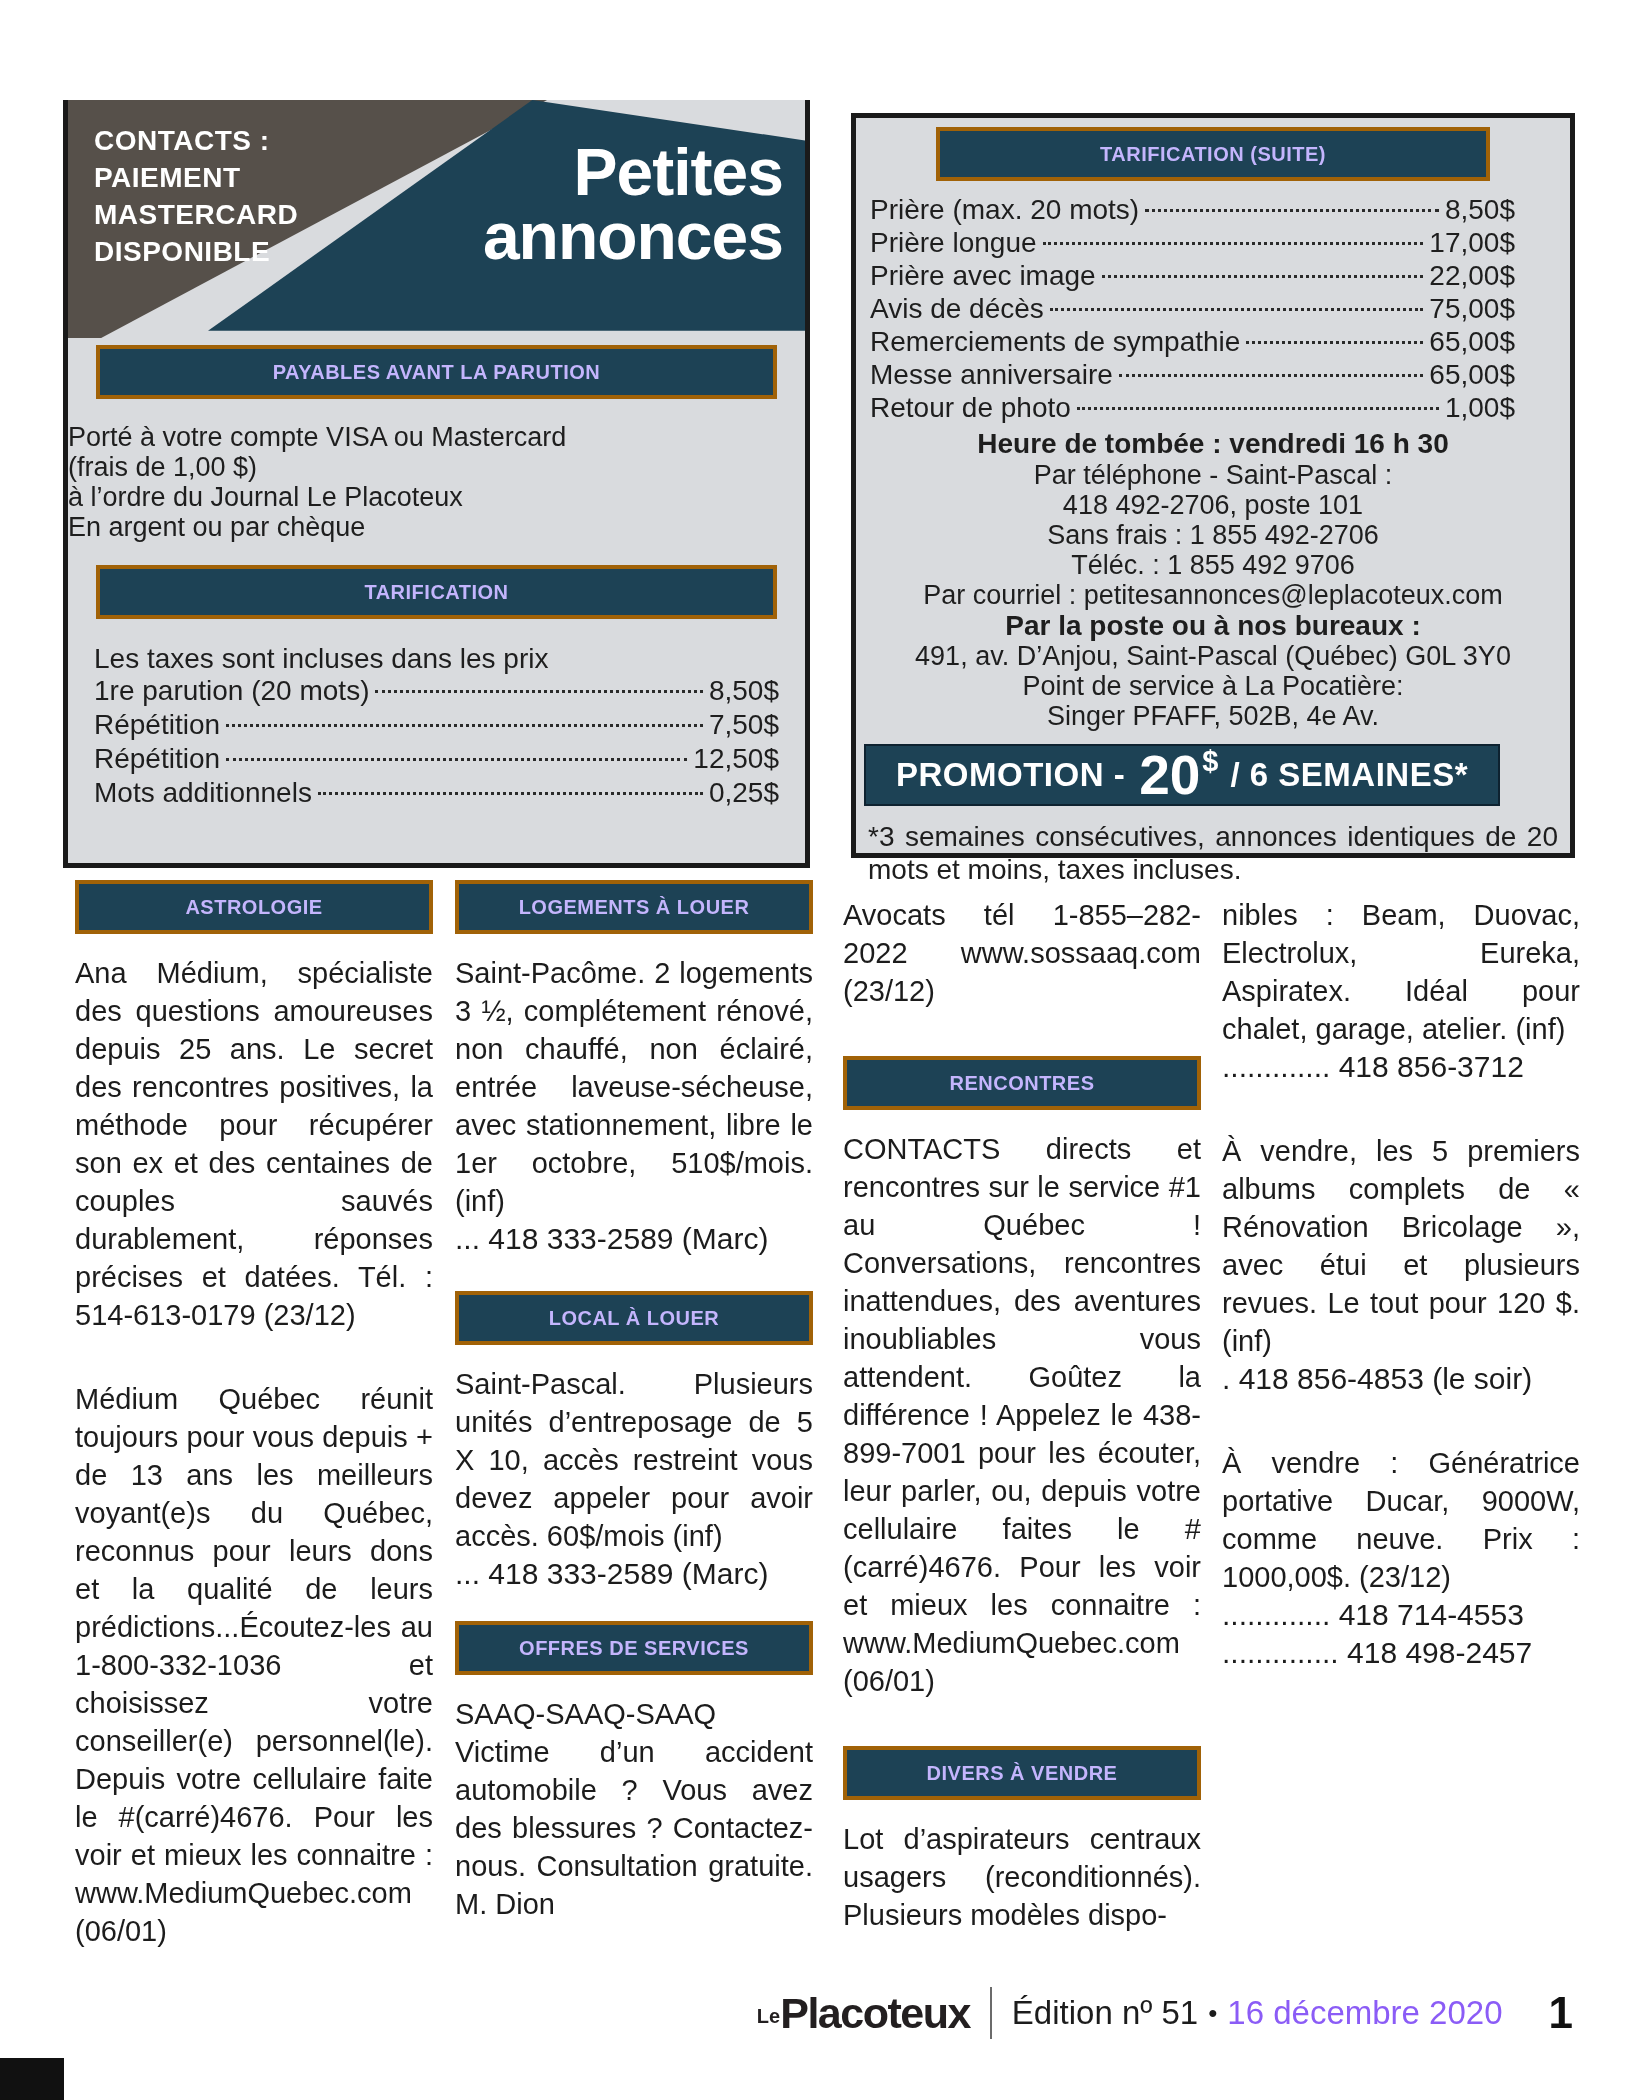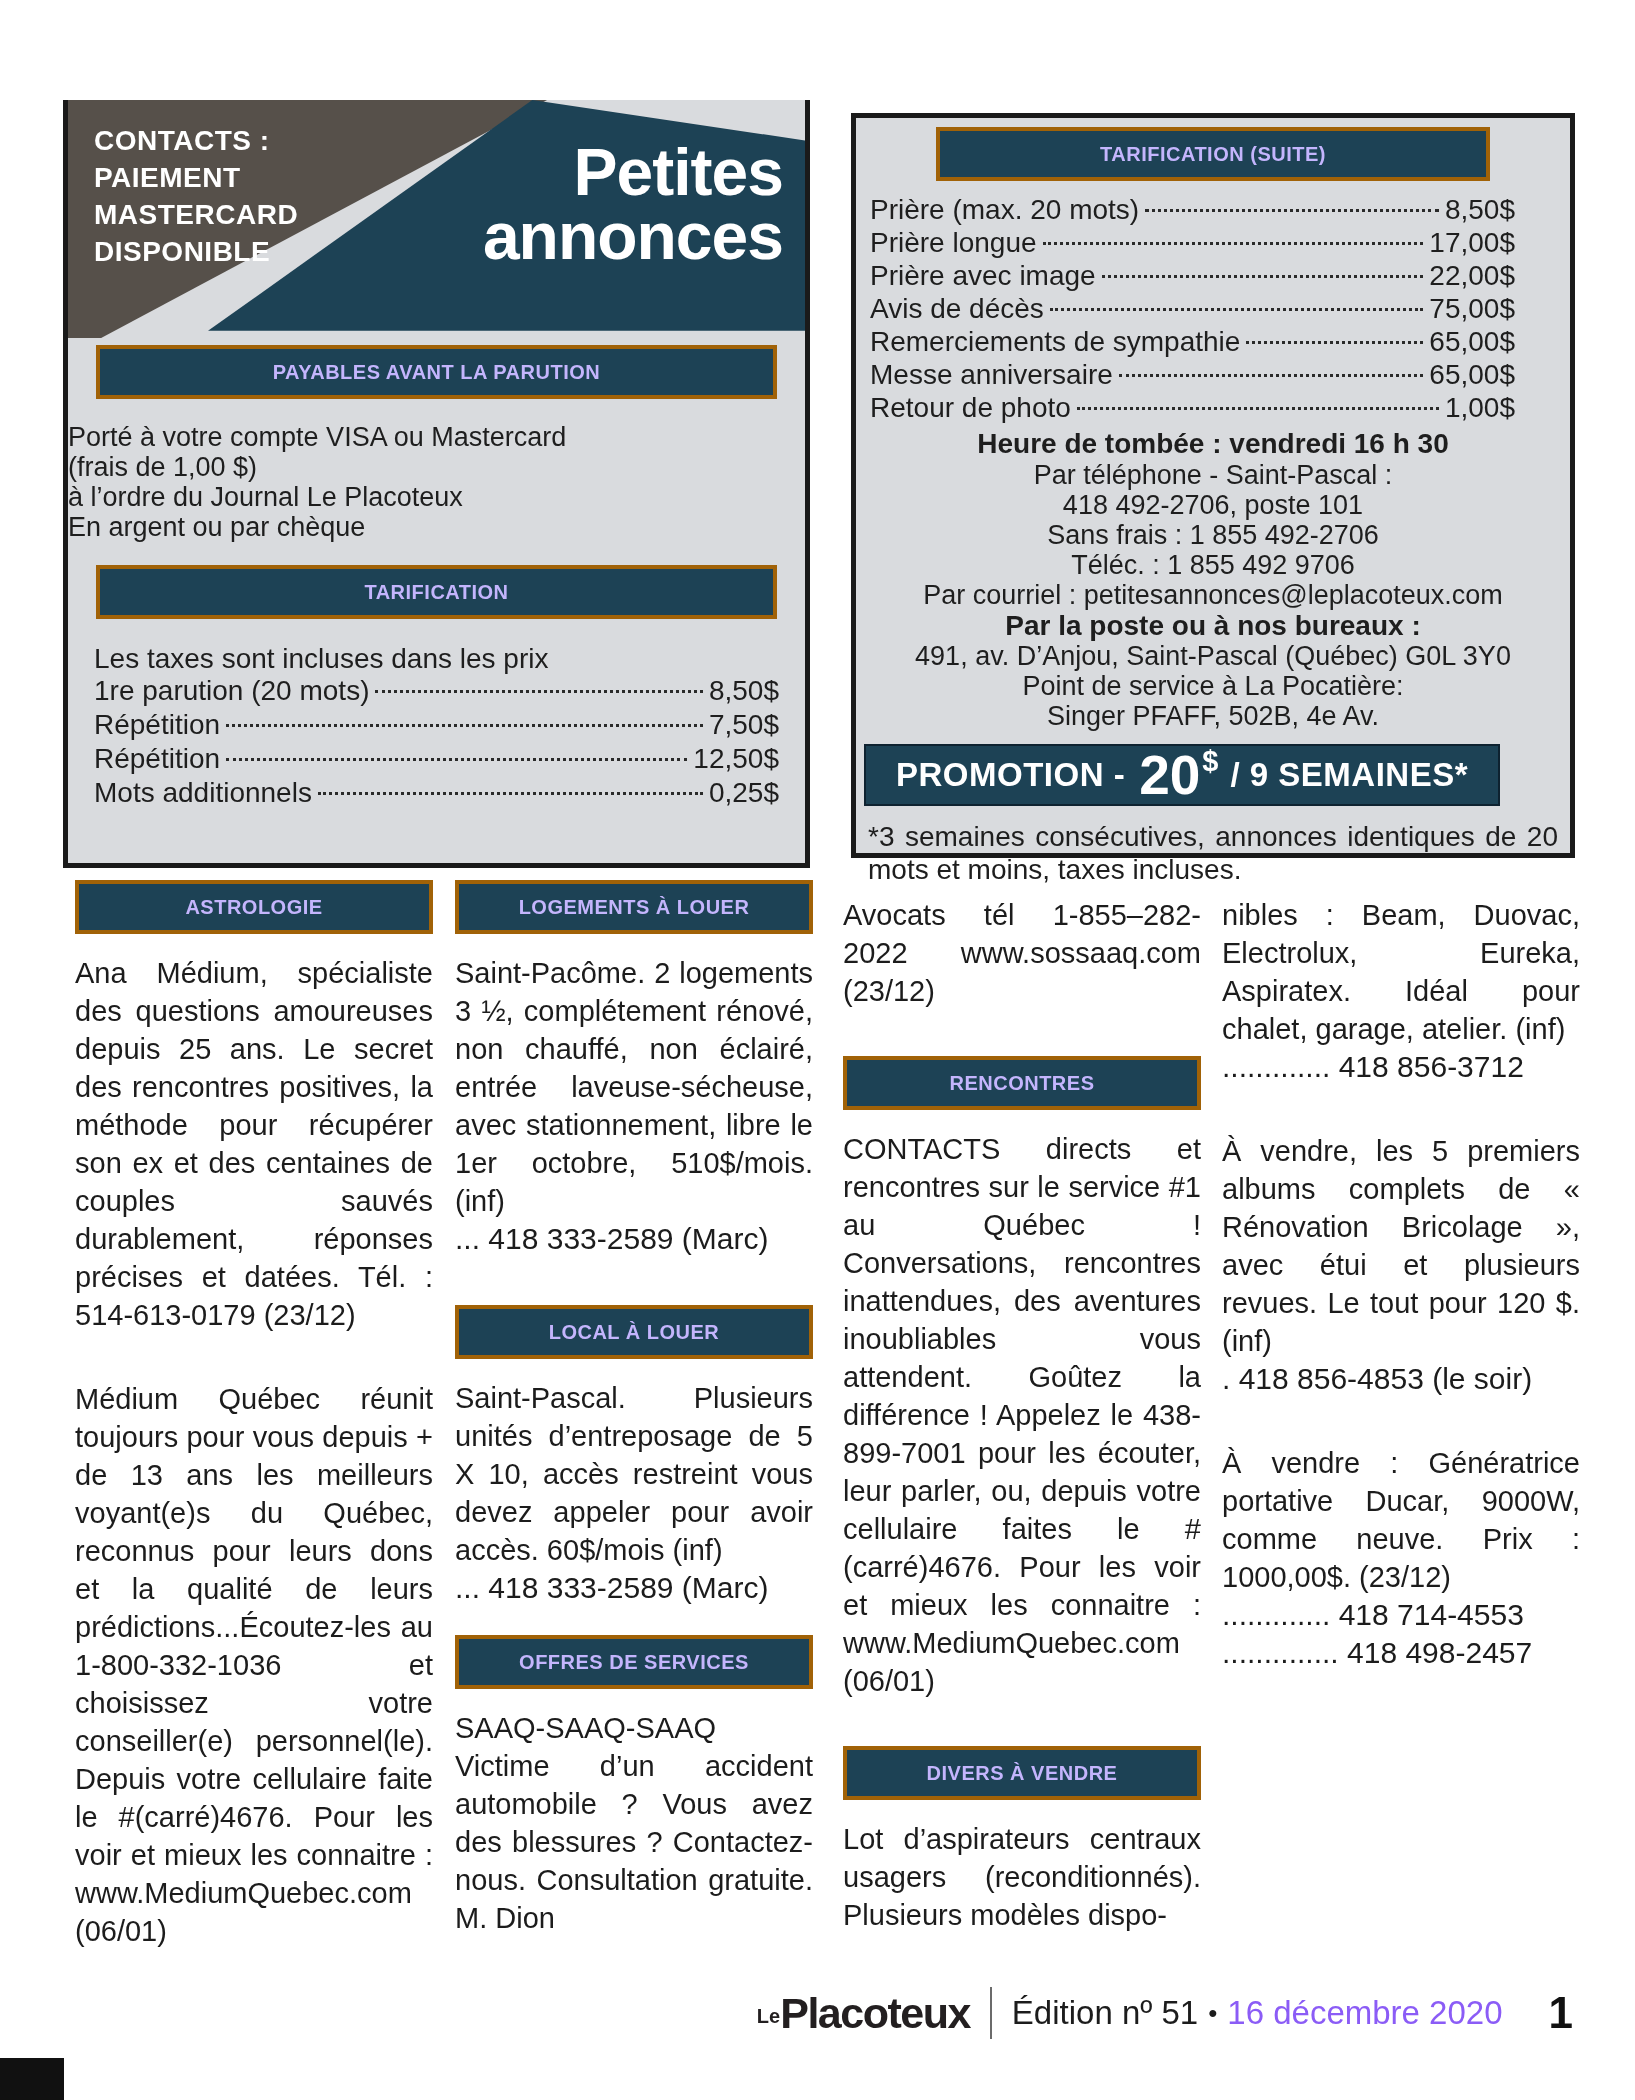--- a/index.html
+++ b/index.html
@@ -53,21 +53,21 @@
   .promo-prefix,.promo-suffix{font-weight:bold;font-size:33px;letter-spacing:.5px;}
   .promo-amount{font-weight:bold;font-size:55px;margin:0 2px 0 14px;line-height:1;}
   .promo-currency{font-weight:bold;font-size:29px;transform:translateY(-14px);margin-right:12px;}
   .promo-note{margin:14px 12px 0 12px;font-size:28px;line-height:33px;text-align:justify;}
   
   .col{position:absolute;top:880px;width:358px;}
   .col1{left:75px;} .col2{left:455px;} .col3{left:843px;} .col4{left:1222px;}
   .cat-bar{height:54px;}
   .ad{font-size:29px;line-height:38px;text-align:justify;color:#1c1c1c;}
   .ad-line{font-size:30px;line-height:38px;text-align:left;color:#1c1c1c;}
-  .mt20{margin-top:20px;} .mt33{margin-top:47px;}
+  .mt20{margin-top:20px;} .mt33{margin-top:33px;}
   .mt46{margin-top:46px;} .mt28{margin-top:28px;}
   .col3-first{margin-top:16px;}
   
   .footer{position:absolute;right:62px;top:1985px;display:flex;align-items:center;height:56px;}
   .logo{display:flex;align-items:flex-end;color:#231f20;}
   .logo-le{font-size:20px;font-weight:bold;padding-bottom:7px;}
   .logo-name{font-size:43px;font-weight:bold;letter-spacing:-1.5px;line-height:1;}
   .footer-divider{width:2px;height:52px;background:#6b6b6b;margin:0 20px;}
   .footer-edition{font-size:33px;color:#1c1c1c;white-space:nowrap;}
   .footer-bullet{font-size:26px;margin:0 10px;color:#1c1c1c;}
@@ -176,21 +176,21 @@
   <div class="rp-bold-line">Par la poste ou à nos bureaux :</div>
   <div class="rp-contact">
     <div>491, av. D’Anjou, Saint-Pascal (Québec) G0L 3Y0</div>
     <div>Point de service à La Pocatière:</div>
     <div>Singer PFAFF, 502B, 4e Av.</div>
   </div>
   <div class="promo-bar">
     <span class="promo-prefix">PROMOTION -</span>
     <span class="promo-amount">20</span>
     <span class="promo-currency">$</span>
-    <span class="promo-suffix">/ 9 SEMAINES*</span>
+    <span class="promo-suffix">/ 6 SEMAINES*</span>
   </div>
   <div class="promo-note">*3 semaines consécutives, annonces identiques de 20 mots et moins, taxes incluses.</div>
 </div>
 
 <div class="col col1">
   <div class="bar cat-bar">ASTROLOGIE</div>
   <div class="ad mt20">Ana Médium, spécialiste des questions amoureuses depuis 25 ans. Le secret des rencontres positives, la méthode pour récupérer son ex et des centaines de couples sauvés durablement, réponses précises et datées. Tél. : 514-613-0179 (23/12)</div>
   <div class="ad mt46">Médium Québec réunit toujours pour vous depuis + de 13 ans les meilleurs voyant(e)s du Québec, reconnus pour leurs dons et la qualité de leurs prédictions...Écoutez-les au 1-800-332-1036 et choisissez votre conseiller(e) personnel(le). Depuis votre cellulaire faite le #(carré)4676. Pour les voir et mieux les connaitre : www.MediumQuebec.com (06/01)</div>
 </div>
 

